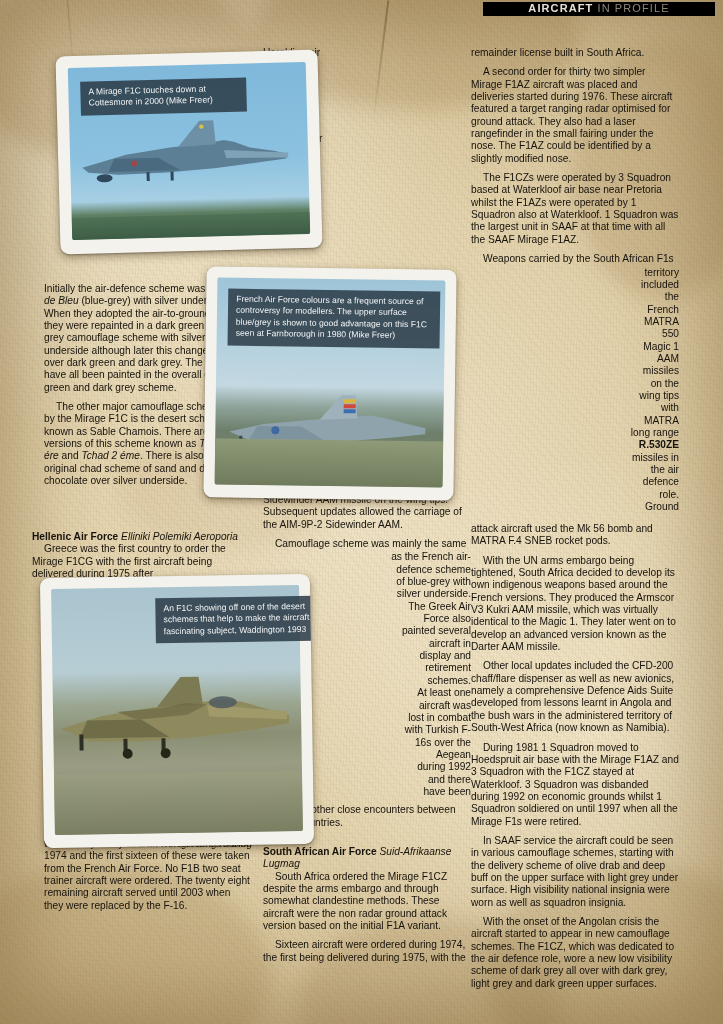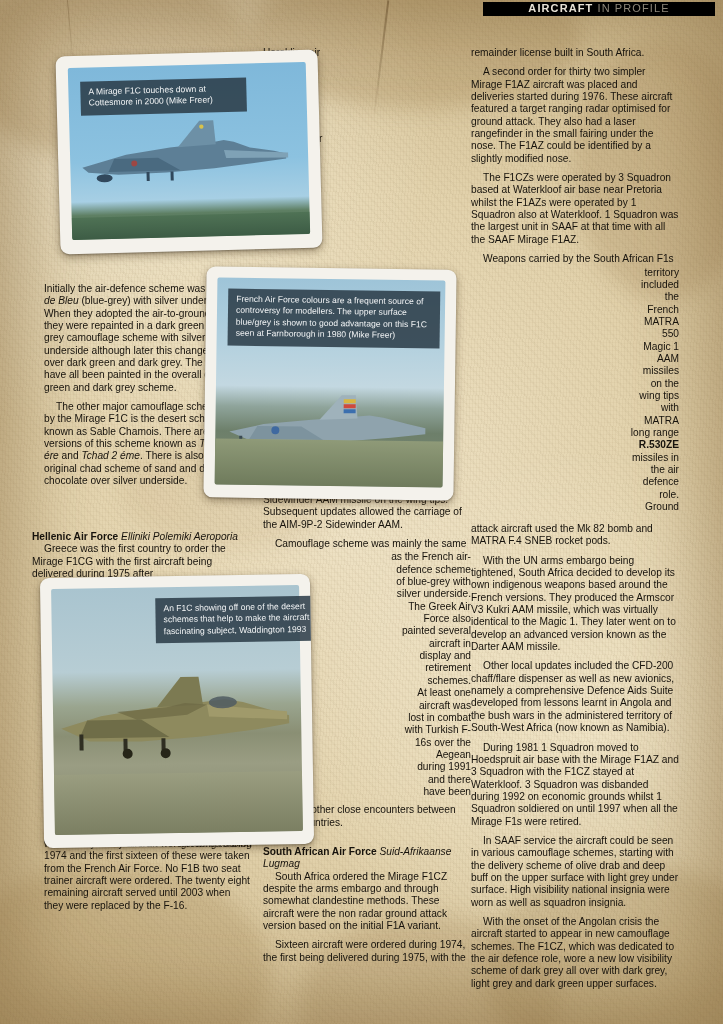--- a/index.html
+++ b/index.html
@@ -263,21 +263,21 @@
       <div style="text-align: right;">aircraft in</div>
       <div style="text-align: right;">display and</div>
       <div style="text-align: right;">retirement</div>
       <div style="text-align: right;">schemes.</div>
       <div style="text-align: right;">At least one</div>
       <div style="text-align: right;">aircraft was</div>
       <div style="text-align: right;">lost in combat</div>
       <div style="text-align: right;">with Turkish F-</div>
       <div style="text-align: right;">16s over the</div>
       <div style="text-align: right;">Aegean</div>
-      <div style="text-align: right;">during 1991</div>
+      <div style="text-align: right;">during 1992</div>
       <div style="text-align: right;">and there</div>
       <div style="text-align: right;">have been</div>
     </div>
   <p style="margin-top:6px;"><span>numerous other close encounters between the two countries.</span></p>
 </div>
 
 <div class="col" id="col-mid-c">
   <p><span class="hd">South African Air Force</span> <i>Suid-Afrikaanse Lugmag</i></p>
   <p class="ind"><span>South Africa ordered the Mirage F1CZ despite the arms embargo and through somewhat clandestine methods. These aircraft were the non radar ground attack version based on the initial F1A variant.</span></p>
   <div class="spacer"></div>
@@ -310,21 +310,21 @@
       <div style="text-align: right; font-weight: bold;">R.530ZE</div>
       <div style="text-align: right;">missiles in</div>
       <div style="text-align: right;">the air</div>
       <div style="text-align: right;">defence</div>
       <div style="text-align: right;">role.</div>
       <div style="text-align: right;">Ground</div>
     </div>
 </div>
 
 <div class="col" id="col-right-b">
-  <p><span>attack aircraft used the Mk 82 bomb and MATRA F.4 SNEB rocket pods.</span></p>
+  <p><span>attack aircraft used the Mk 56 bomb and MATRA F.4 SNEB rocket pods.</span></p>
   <div class="spacer"></div>
   <p class="ind"><span>With the UN arms embargo being tightened, South Africa decided to develop its own indigenous weapons based around the French versions. They produced the Armscor V3 Kukri AAM missile, which was virtually identical to the Magic 1. They later went on to develop an advanced version known as the Darter AAM missile.</span></p>
   <div class="spacer"></div>
   <p class="ind"><span>Other local updates included the CFD-200 chaff/flare dispenser as well as new avionics, namely a comprehensive Defence Aids Suite developed from lessons learnt in Angola and the bush wars in the administered territory of South-West Africa (now known as Namibia).</span></p>
   <div class="spacer"></div>
   <p class="ind"><span>During 1981 1 Squadron moved to Hoedspruit air base with the Mirage F1AZ and 3 Squadron with the F1CZ stayed at Waterkloof. 3 Squadron was disbanded during 1992 on economic grounds whilst 1 Squadron soldiered on until 1997 when all the Mirage F1s were retired.</span></p>
   <div class="spacer"></div>
   <p class="ind"><span>In SAAF service the aircraft could be seen in various camouflage schemes, starting with the delivery scheme of olive drab and deep buff on the upper surface with light grey under surface. High visibility national insignia were worn as well as squadron insignia.</span></p>
   <div class="spacer"></div>
   <p class="ind"><span>With the onset of the Angolan crisis the aircraft started to appear in new camouflage schemes. The F1CZ, which was dedicated to the air defence role, wore a new low visibility scheme of dark grey all over with dark grey, light grey and dark green upper surfaces.</span></p>

